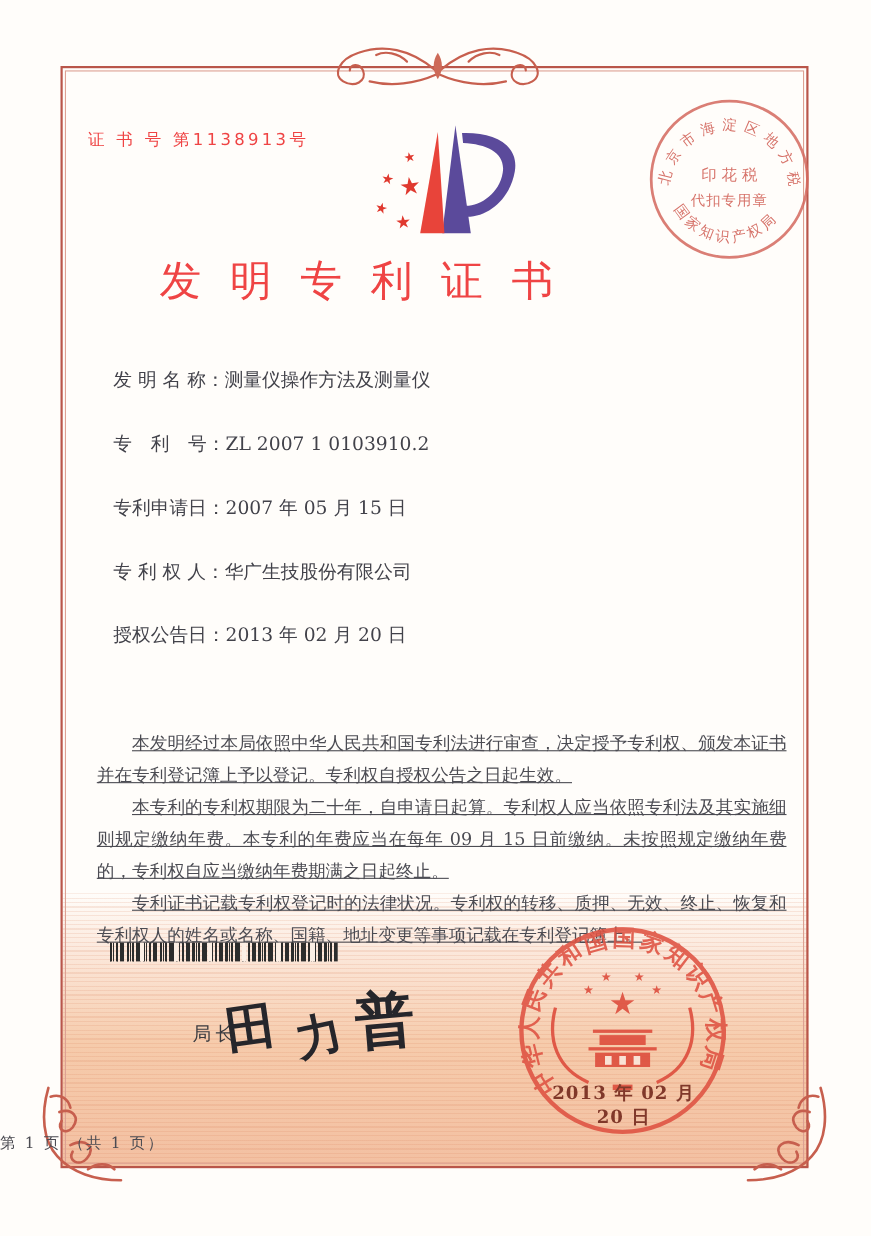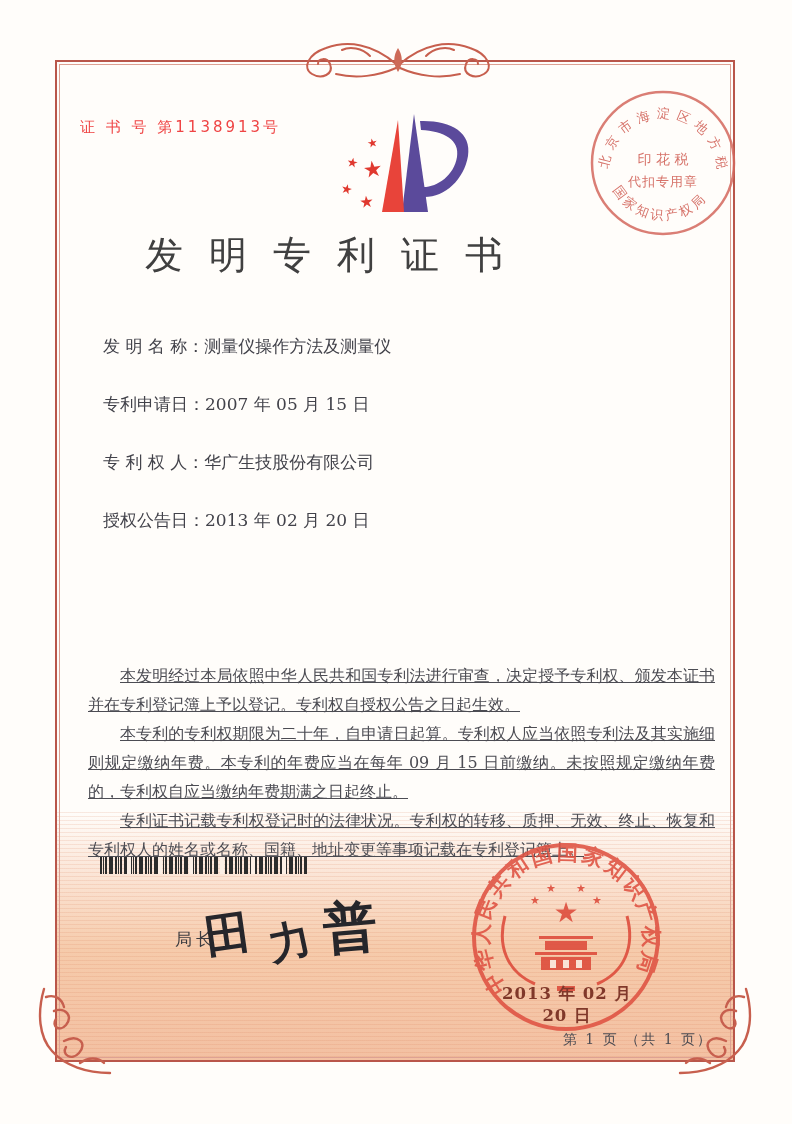--- a/index.html
+++ b/index.html
@@ -10,42 +10,42 @@
   .pink-band{left:57px;top:812px;width:678px;height:249px;z-index:0;
     background:linear-gradient(180deg,rgba(247,208,184,0) 0%,rgba(247,205,180,.45) 22%,#f6cbab 55%,#f3c0a2 100%);}
   .pink-band::after{content:"";position:absolute;inset:0;
     background:repeating-linear-gradient(0deg,rgba(213,118,79,.15) 0 1px,transparent 1px 4px);}
   
   .frame{left:55px;top:60px;width:680px;height:1002px;border:2px solid #b9564a;z-index:1;box-sizing:border-box;}
   .frame-inner{position:absolute;inset:2px;border:1px solid #dda193;}
   
   .certno{left:80px;top:118px;font-size:15px;letter-spacing:3px;color:#ef4444;z-index:2;}
   .title{left:0;top:230px;width:648px;text-align:center;font-family:"DejaVu Serif","Liberation Serif",serif;
-         font-size:38px;letter-spacing:26px;text-indent:26px;color:#404040;z-index:2;}
+         font-size:38px;letter-spacing:26px;text-indent:26px;color:#ef4444;z-index:2;}
   .fields{left:103px;top:335px;z-index:2;display:flex;flex-direction:column;gap:36px;
           font-size:17px;color:#42424a;font-family:"DejaVu Serif","Liberation Serif",serif;}
   .fields .row{line-height:22px;white-space:nowrap;}
   .body-text{left:88px;top:661px;width:627px;z-index:2;font-family:"DejaVu Serif","Liberation Serif",serif;
              font-size:16px;line-height:29px;color:#4c4c53;text-align:justify;}
   .body-text p{margin:0;text-indent:2em;text-decoration:underline;}
   .barcode{left:100px;top:857px;width:207px;height:17px;z-index:2;
     background-image:
       repeating-linear-gradient(90deg,transparent 0 27px,#fbeee4 27px 31px),
       repeating-linear-gradient(90deg,#2c2c2c 0 2px,transparent 2px 5px),
       repeating-linear-gradient(90deg,#2c2c2c 0 1px,transparent 1px 3px);}
   .director-label{left:175px;top:928px;font-size:17px;color:#3a3a3f;letter-spacing:4px;z-index:3;}
   .signature{left:205px;top:890px;width:200px;height:90px;z-index:3;color:#26262b;}
   .signature span{position:absolute;font-weight:bold;display:block;}
   .sig-c0{left:0;top:14px;font-size:46px;transform:rotate(-8deg);}
   .sig-c1{left:64px;top:24px;font-size:42px;transform:rotate(-12deg);}
   .sig-c2{left:118px;top:2px;font-size:54px;transform:rotate(-5deg);}
   .seal-date{left:488px;top:983px;width:158px;text-align:center;font-size:16.5px;font-weight:600;
              color:#80382a;letter-spacing:1px;z-index:3;font-family:"DejaVu Serif","Liberation Serif",serif;}
-  .footer{left:0;top:1031px;width:668px;text-align:right;font-size:14px;letter-spacing:2px;color:#4b4b52;z-index:2;
-          font-family:"DejaVu Serif","Liberation Serif",serif;padding-left:45px;}
+  .footer{left:0;top:1031px;width:668px;text-align:left;font-size:14px;letter-spacing:2px;color:#4b4b52;z-index:2;
+          font-family:"DejaVu Serif","Liberation Serif",serif;}
   svg{overflow:visible;}
   .logo{left:338px;top:108px;z-index:2;}
   .tax-seal{left:588px;top:88px;z-index:3;opacity:.85;}
   .main-seal{left:465px;top:838px;z-index:2;opacity:.88;}
   .orn-top{left:278px;top:34px;z-index:1;}
   .orn-bl{left:32px;top:983px;z-index:1;}
   .orn-br{left:668px;top:983px;z-index:1;transform:scaleX(-1);}
 </style>
 </head>
 <body>
@@ -117,20 +117,21 @@
     <textPath href="#taxArcBottom" startOffset="2">国家知识产权局</textPath>
   </text>
   <text x="75" y="76" text-anchor="middle" font-size="14" fill="#cf5a50">印 花 税</text>
   <text x="75" y="98" text-anchor="middle" font-size="13" letter-spacing="1" fill="#cf5a50">代扣专用章</text>
 </svg>
 
 <div class="abs title">发明专利证书</div>
 
 <div class="abs fields">
   <div class="row"><span>发 明 名 称：</span><span>测量仪操作方法及测量仪</span></div>
+  <div class="row"><span>专　利　号：</span><span>ZL 2007 1 0103910.2</span></div>
   <div class="row"><span>专利申请日：</span><span>2007 年 05 月 15 日</span></div>
   <div class="row"><span>专 利 权 人：</span><span>华广生技股份有限公司</span></div>
   <div class="row"><span>授权公告日：</span><span>2013 年 02 月 20 日</span></div>
 </div>
 
 <div class="abs body-text">
   <p>本发明经过本局依照中华人民共和国专利法进行审查，决定授予专利权、颁发本证书并在专利登记簿上予以登记。专利权自授权公告之日起生效。</p>
   <p>本专利的专利权期限为二十年，自申请日起算。专利权人应当依照专利法及其实施细则规定缴纳年费。本专利的年费应当在每年 09 月 15 日前缴纳。未按照规定缴纳年费的，专利权自应当缴纳年费期满之日起终止。</p>
   <p>专利证书记载专利权登记时的法律状况。专利权的转移、质押、无效、终止、恢复和专利权人的姓名或名称、国籍、地址变更等事项记载在专利登记簿上。</p>
 </div>

